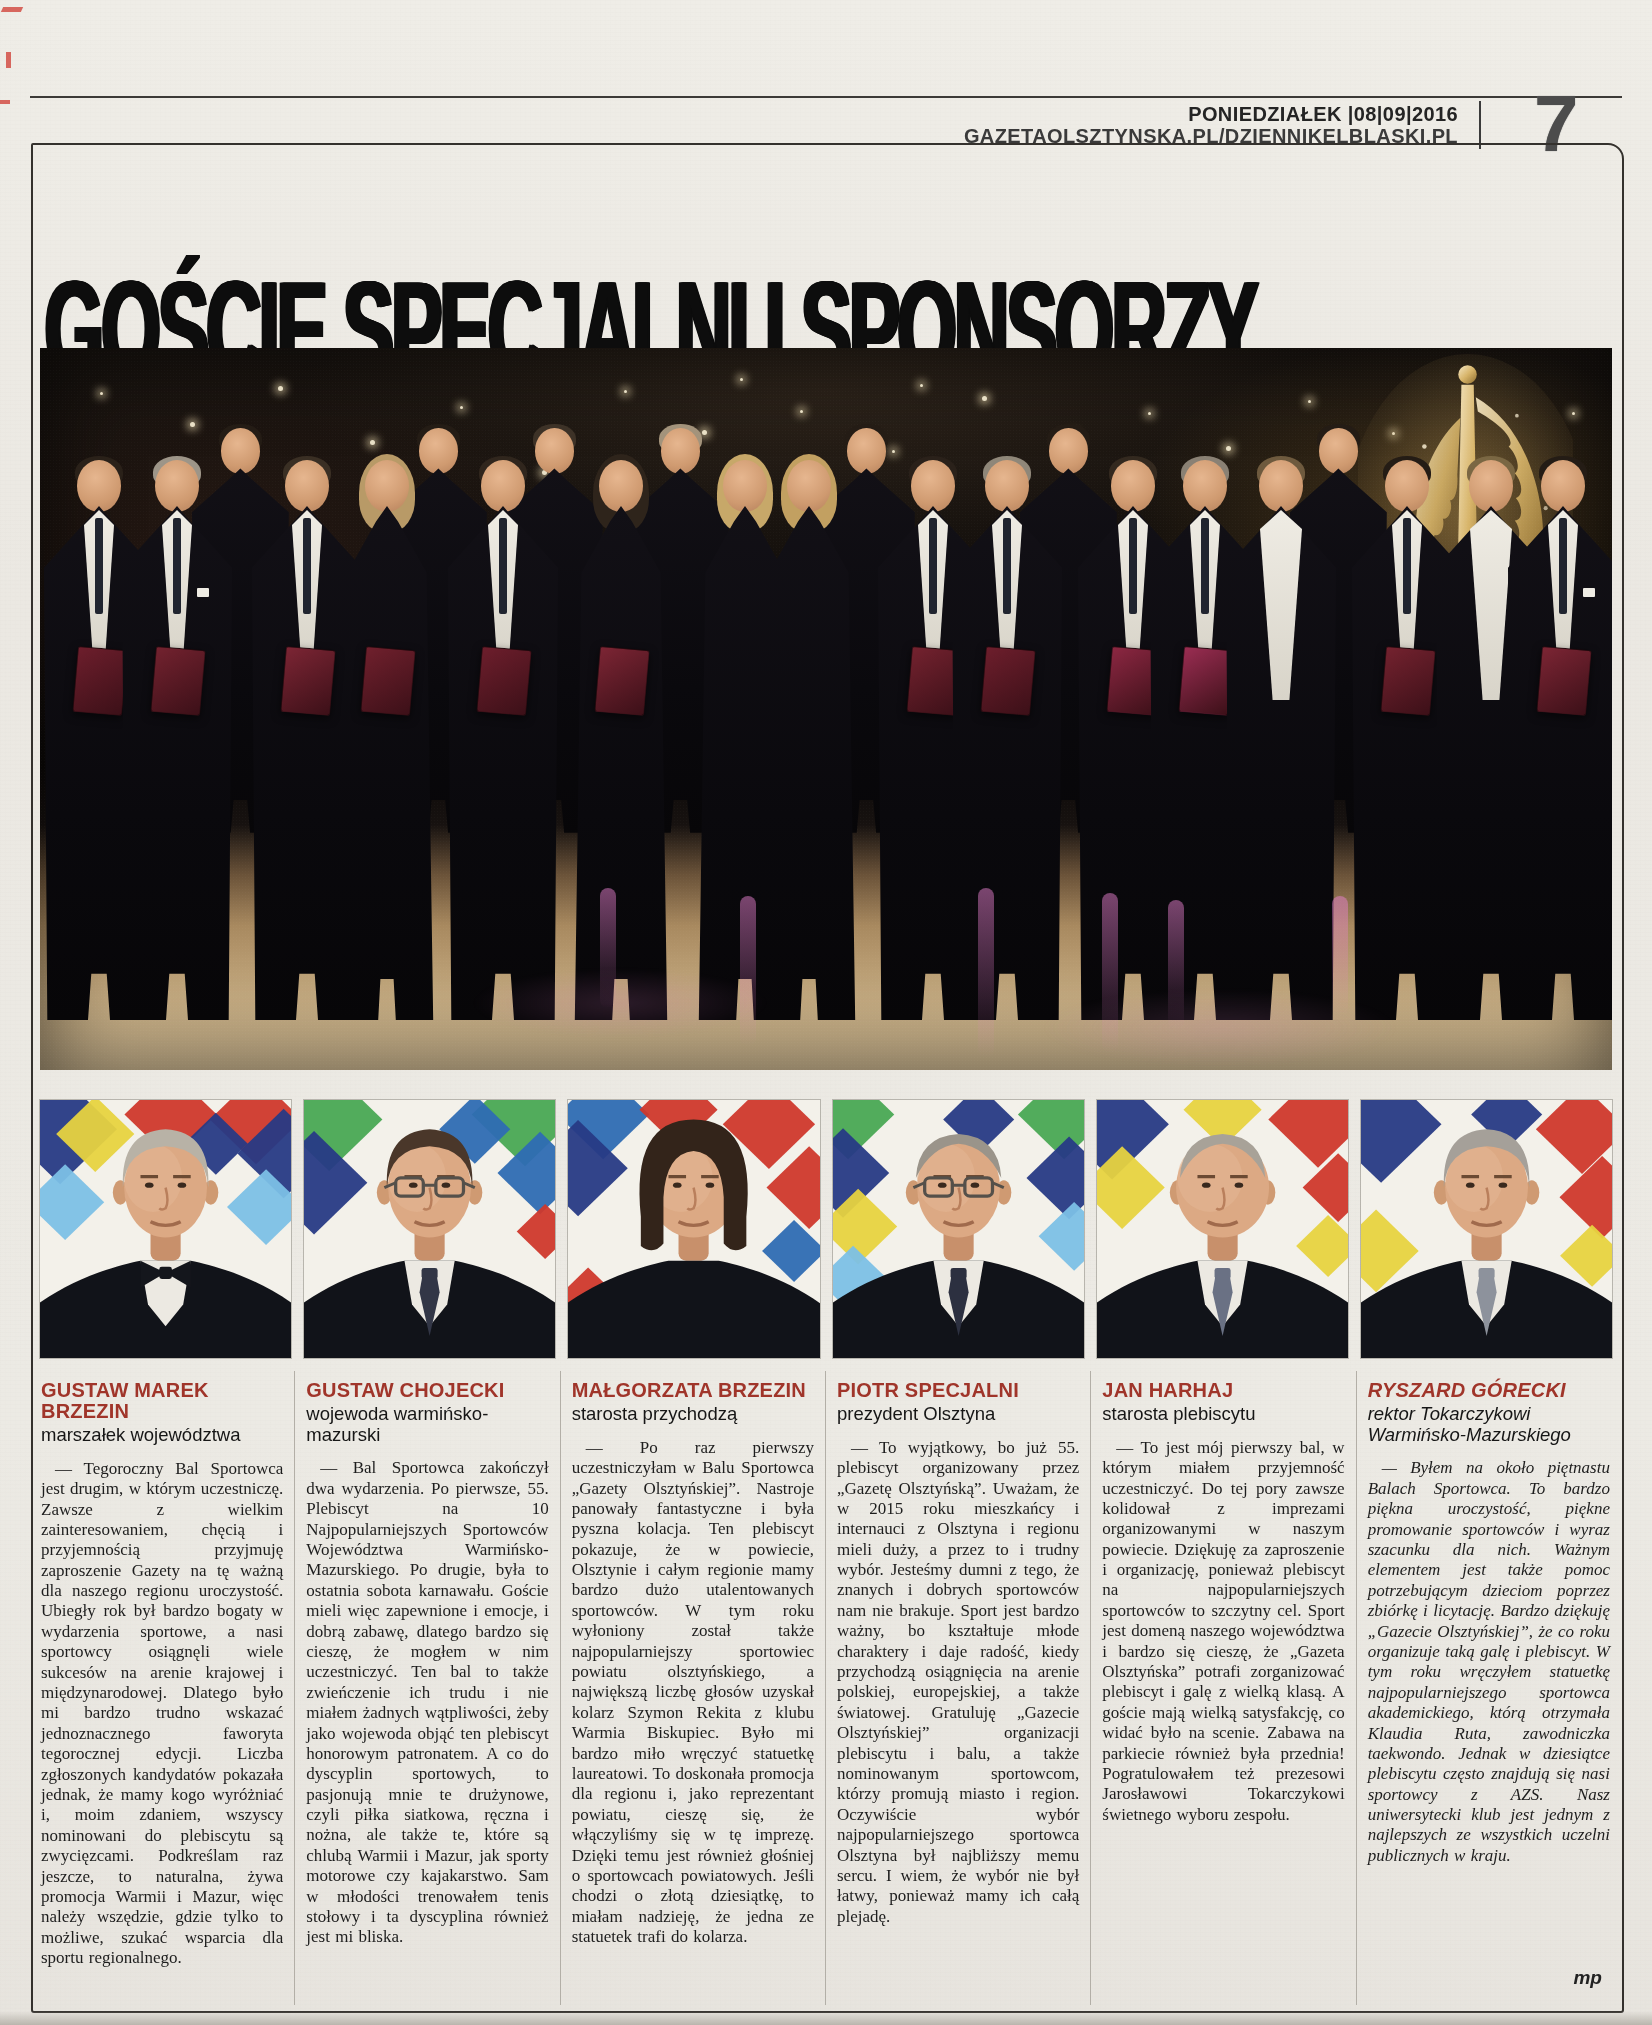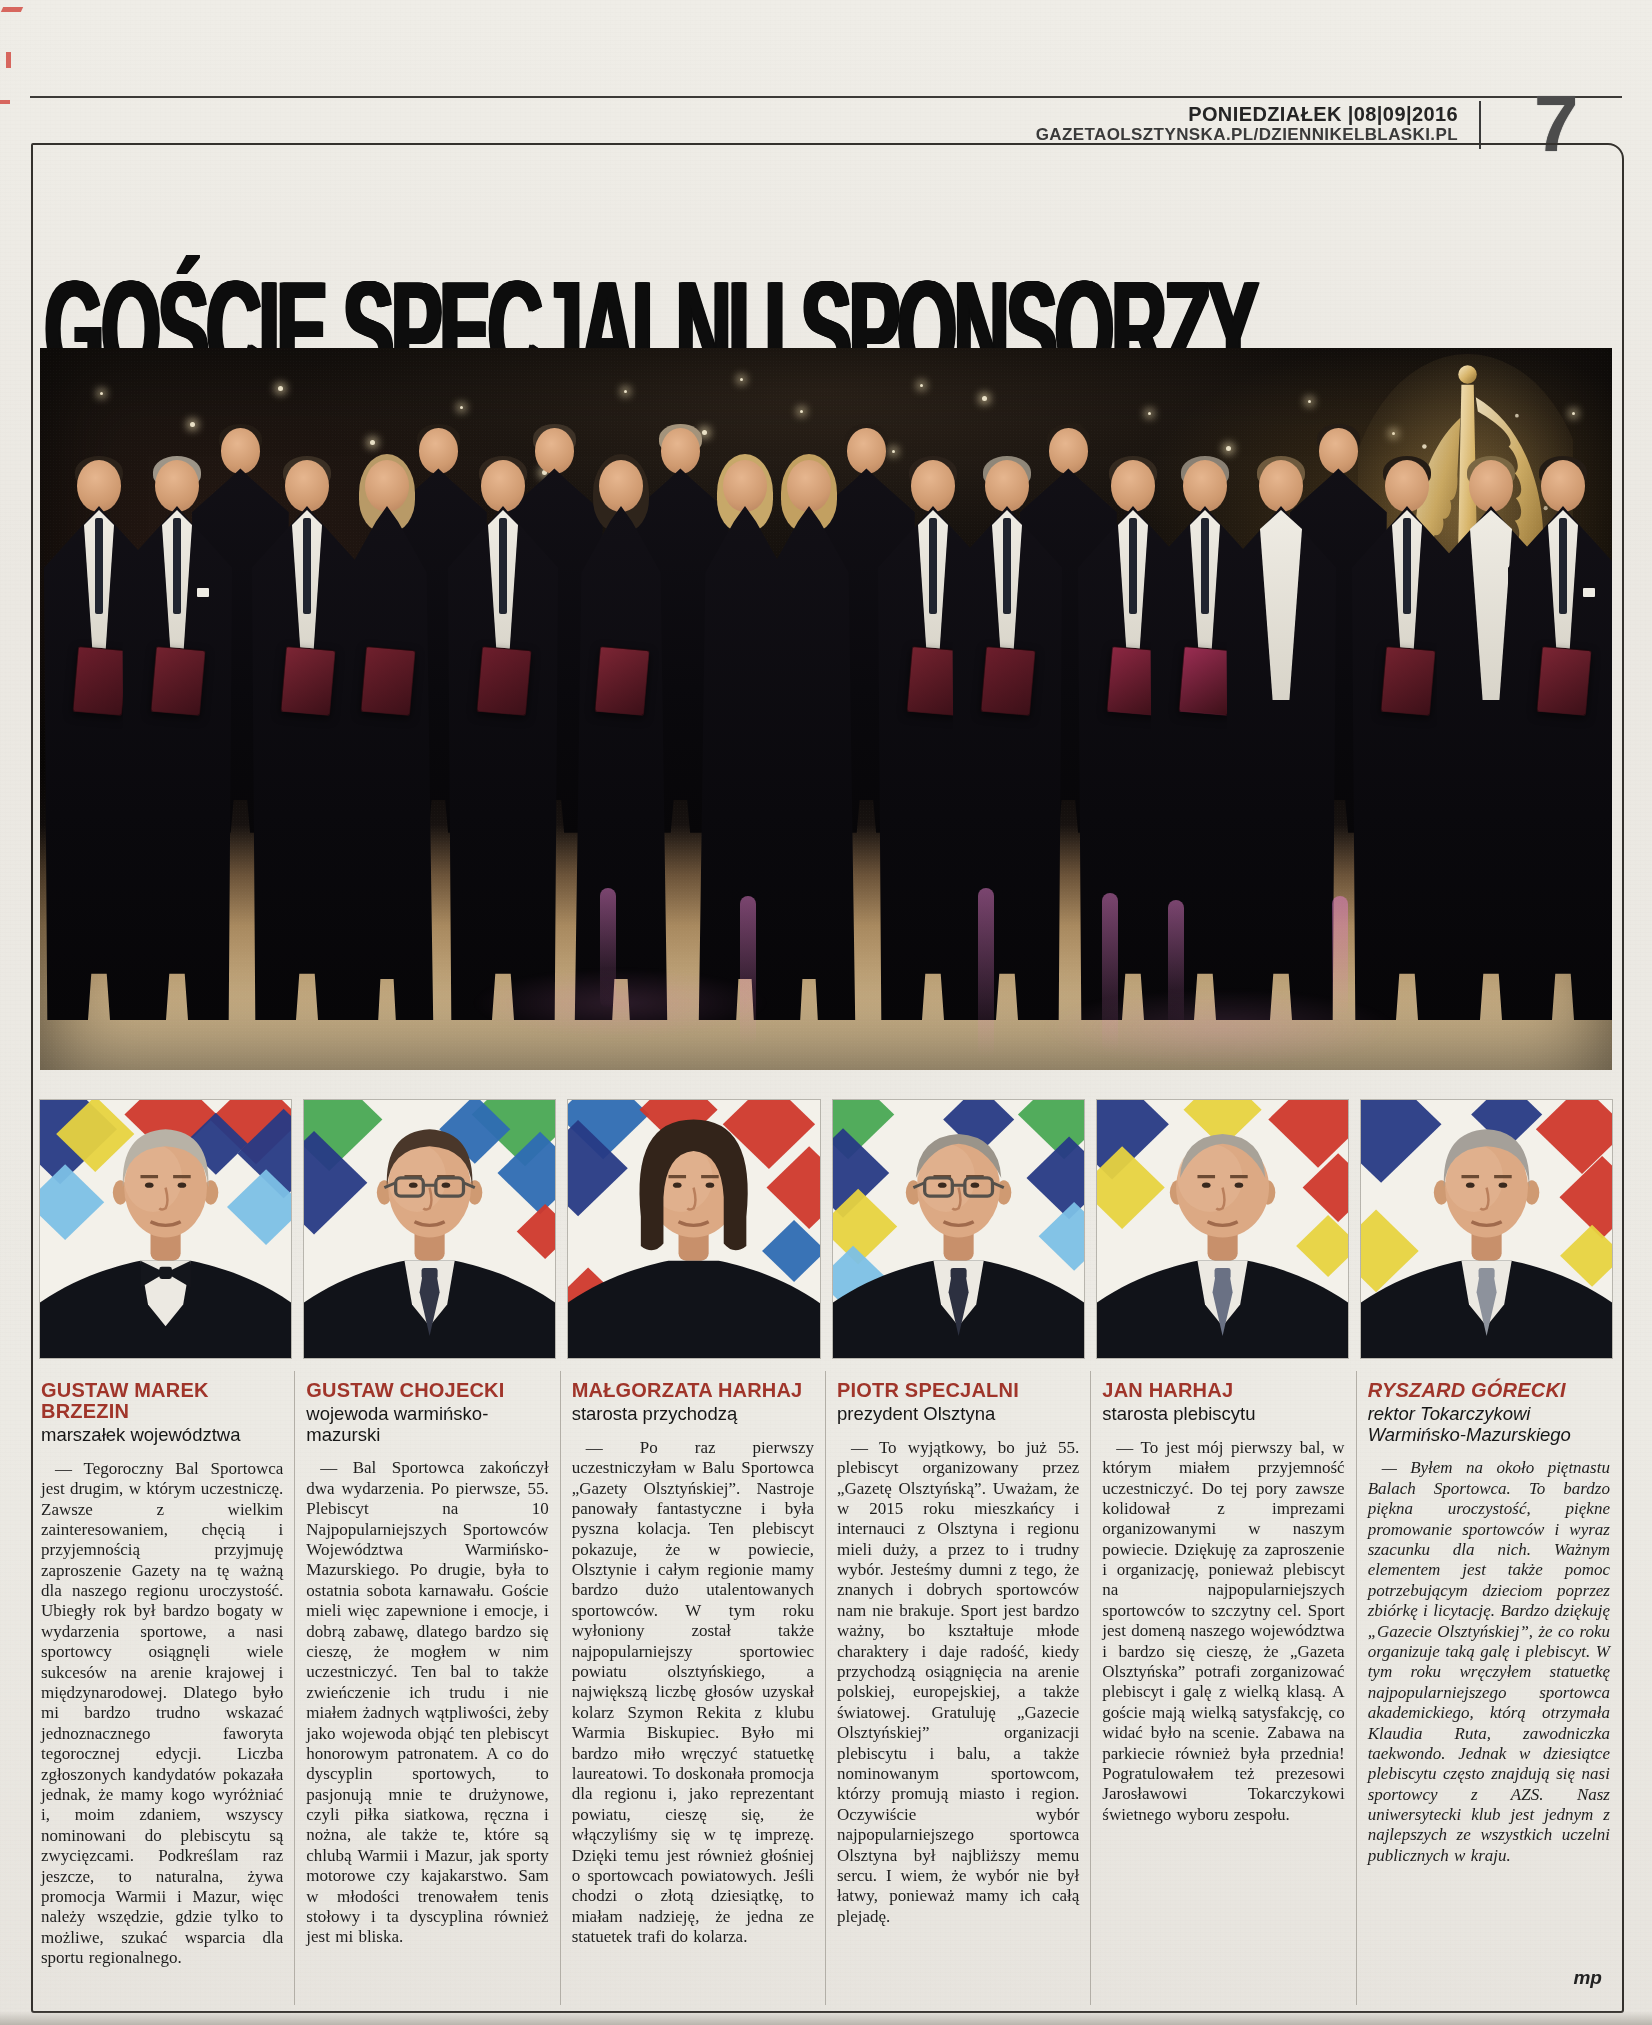--- a/index.html
+++ b/index.html
@@ -14,21 +14,21 @@
         background:linear-gradient(180deg,transparent,#b9b5ad);}
   .regmark{position:absolute;background:#cf3a30;opacity:.75;}
   .rm1{left:2px;top:7px;width:20px;height:5px;transform:skewX(-25deg);}
   .rm2{left:6px;top:52px;width:5px;height:16px;}
   .rm3{left:0;top:100px;width:10px;height:4px;}
 
   
   .toprule{position:absolute;left:30px;top:96px;width:1592px;height:2px;background:#3d3b38;}
   .mast-text{position:absolute;right:194px;top:103px;text-align:right;line-height:1.12;}
   .mast-date{font-size:20px;font-weight:700;letter-spacing:.4px;color:#242424;}
-  .mast-site{font-size:17px;font-weight:600;letter-spacing:.4px;color:#3a3a3a;margin-left:16px;}
+  .mast-site{font-size:20px;font-weight:600;letter-spacing:.4px;color:#3a3a3a;margin-left:16px;}
   .mast-div{position:absolute;left:1479px;top:101px;width:2px;height:48px;background:#3b3b3b;}
   .pageno{position:absolute;left:1534px;top:78px;font-size:80px;font-weight:700;color:#4c4c4c;
           text-shadow:0 0 1px #6b6b6b;}
 
   
   .frame{position:absolute;left:31px;top:143px;width:1589px;height:1866px;
          border:2px solid #34312d;border-radius:2px 16px 3px 3px;background:transparent;}
 
   
   .headline{position:absolute;left:44px;top:168px;white-space:nowrap;
@@ -496,21 +496,21 @@
       <div class="pname">GUSTAW MAREK BRZEZIN</div>
       <div class="ptitle">marszałek województwa</div>
       <p class="quote">— Tegoroczny Bal Sportowca jest drugim, w którym uczestniczę. Zawsze z wielkim zainteresowaniem, chęcią i przyjemnością przyjmuję zaproszenie Gazety na tę ważną dla naszego regionu uroczystość. Ubiegły rok był bardzo bogaty w wydarzenia sportowe, a nasi sportowcy osiągnęli wiele sukcesów na arenie krajowej i międzynarodowej. Dlatego było mi bardzo trudno wskazać jednoznacznego faworyta tegorocznej edycji. Liczba zgłoszonych kandydatów pokazała jednak, że mamy kogo wyróżniać i, moim zdaniem, wszyscy nominowani do plebiscytu są zwycięzcami. Podkreślam raz jeszcze, to naturalna, żywa promocja Warmii i Mazur, więc należy wszędzie, gdzie tylko to możliwe, szukać wsparcia dla sportu regionalnego.</p>
     </div>
     <div class="col">
       <div class="pname">GUSTAW CHOJECKI</div>
       <div class="ptitle">wojewoda warmińsko-mazurski</div>
       <p class="quote">— Bal Sportowca zakończył dwa wydarzenia. Po pierwsze, 55. Plebiscyt na 10 Najpopularniejszych Sportowców Województwa Warmińsko-Mazurskiego. Po drugie, była to ostatnia sobota karnawału. Goście mieli więc zapewnione i emocje, i dobrą zabawę, dlatego bardzo się cieszę, że mogłem w nim uczestniczyć. Ten bal to także zwieńczenie ich trudu i nie miałem żadnych wątpliwości, żeby jako wojewoda objąć ten plebiscyt honorowym patronatem. A co do dyscyplin sportowych, to pasjonują mnie te drużynowe, czyli piłka siatkowa, ręczna i nożna, ale także te, które są chlubą Warmii i Mazur, jak sporty motorowe czy kajakarstwo. Sam w młodości trenowałem tenis stołowy i ta dyscyplina również jest mi bliska.</p>
     </div>
     <div class="col">
-      <div class="pname">MAŁGORZATA HARHAJ</div>
+      <div class="pname">MAŁGORZATA BRZEZIN</div>
       <div class="ptitle">starosta przychodzą</div>
       <p class="quote">— Po raz pierwszy uczestniczyłam w Balu Sportowca „Gazety Olsztyńskiej”. Nastroje panowały fantastyczne i była pyszna kolacja. Ten plebiscyt pokazuje, że w powiecie, Olsztynie i całym regionie mamy bardzo dużo utalentowanych sportowców. W tym roku wyłoniony został także najpopularniejszy sportowiec powiatu olsztyńskiego, a największą liczbę głosów uzyskał kolarz Szymon Rekita z klubu Warmia Biskupiec. Było mi bardzo miło wręczyć statuetkę laureatowi. To doskonała promocja dla regionu i, jako reprezentant powiatu, cieszę się, że włączyliśmy się w tę imprezę. Dzięki temu jest również głośniej o sportowcach powiatowych. Jeśli chodzi o złotą dziesiątkę, to miałam nadzieję, że jedna ze statuetek trafi do kolarza.</p>
     </div>
     <div class="col">
       <div class="pname">PIOTR SPECJALNI</div>
       <div class="ptitle">prezydent Olsztyna</div>
       <p class="quote">— To wyjątkowy, bo już 55. plebiscyt organizowany przez „Gazetę Olsztyńską”. Uważam, że w 2015 roku mieszkańcy i internauci z Olsztyna i regionu mieli duży, a przez to i trudny wybór. Jesteśmy dumni z tego, że znanych i dobrych sportowców nam nie brakuje. Sport jest bardzo ważny, bo kształtuje młode charaktery i daje radość, kiedy przychodzą osiągnięcia na arenie polskiej, europejskiej, a także światowej. Gratuluję „Gazecie Olsztyńskiej” organizacji plebiscytu i balu, a także nominowanym sportowcom, którzy promują miasto i region. Oczywiście wybór najpopularniejszego sportowca Olsztyna był najbliższy memu sercu. I wiem, że wybór nie był łatwy, ponieważ mamy ich całą plejadę.</p>
     </div>
     <div class="col">
       <div class="pname">JAN HARHAJ</div>

